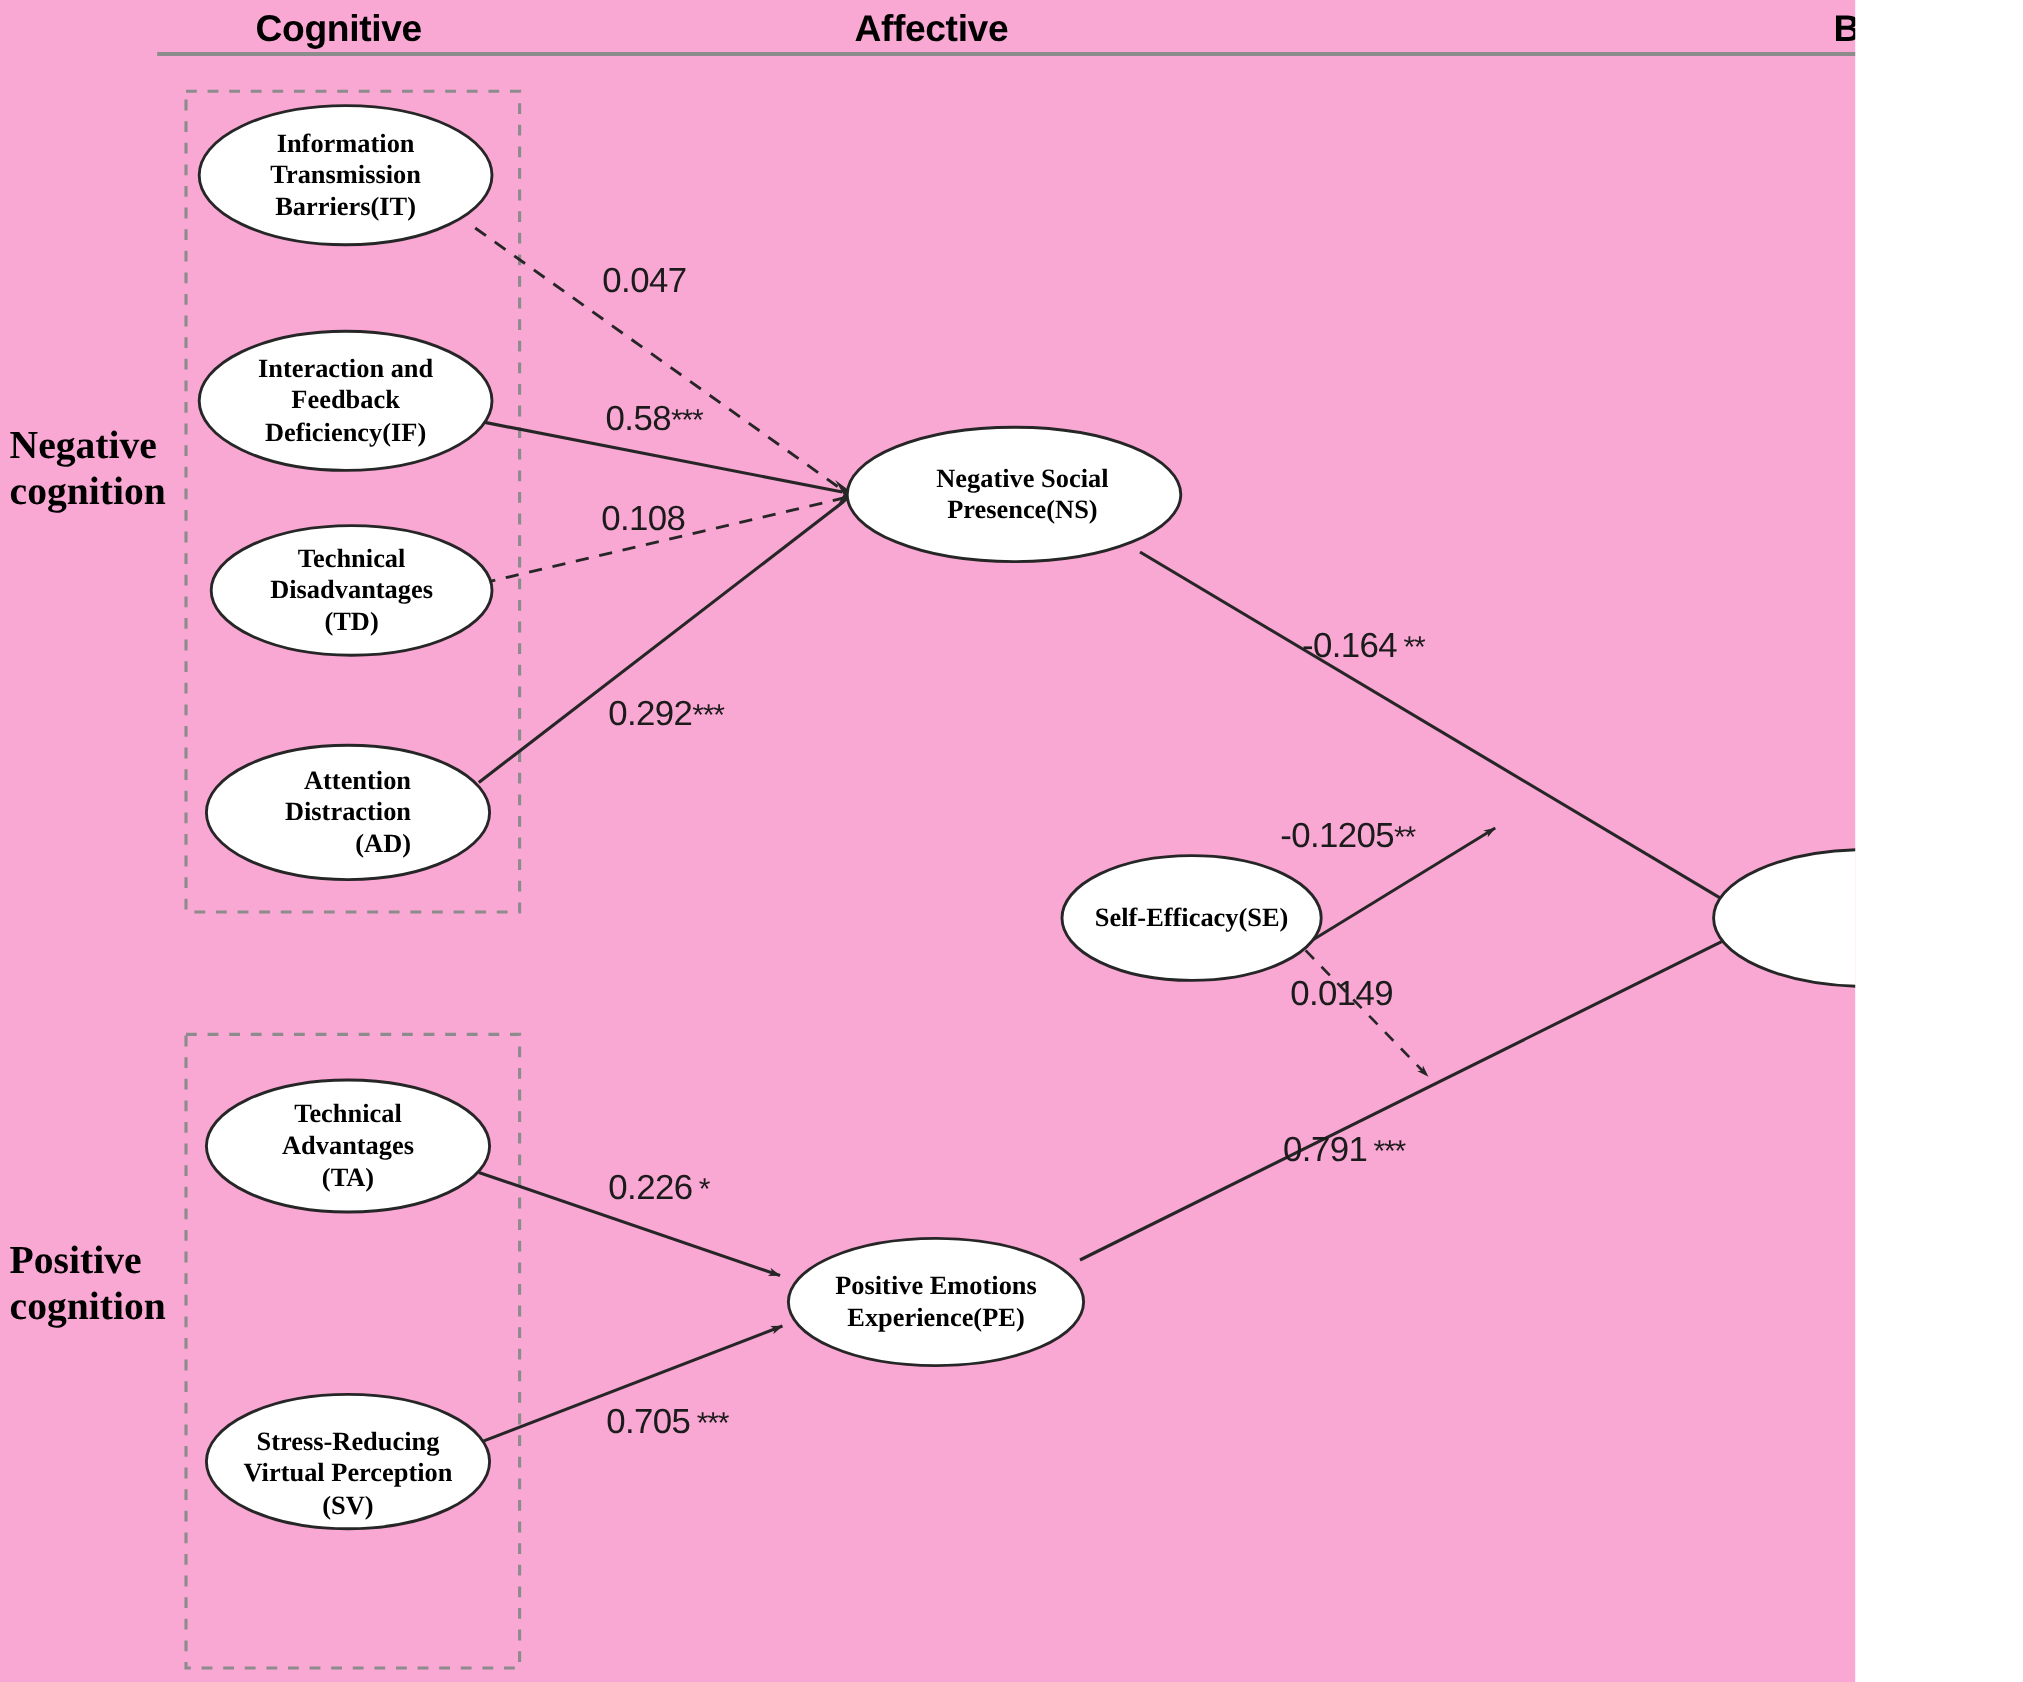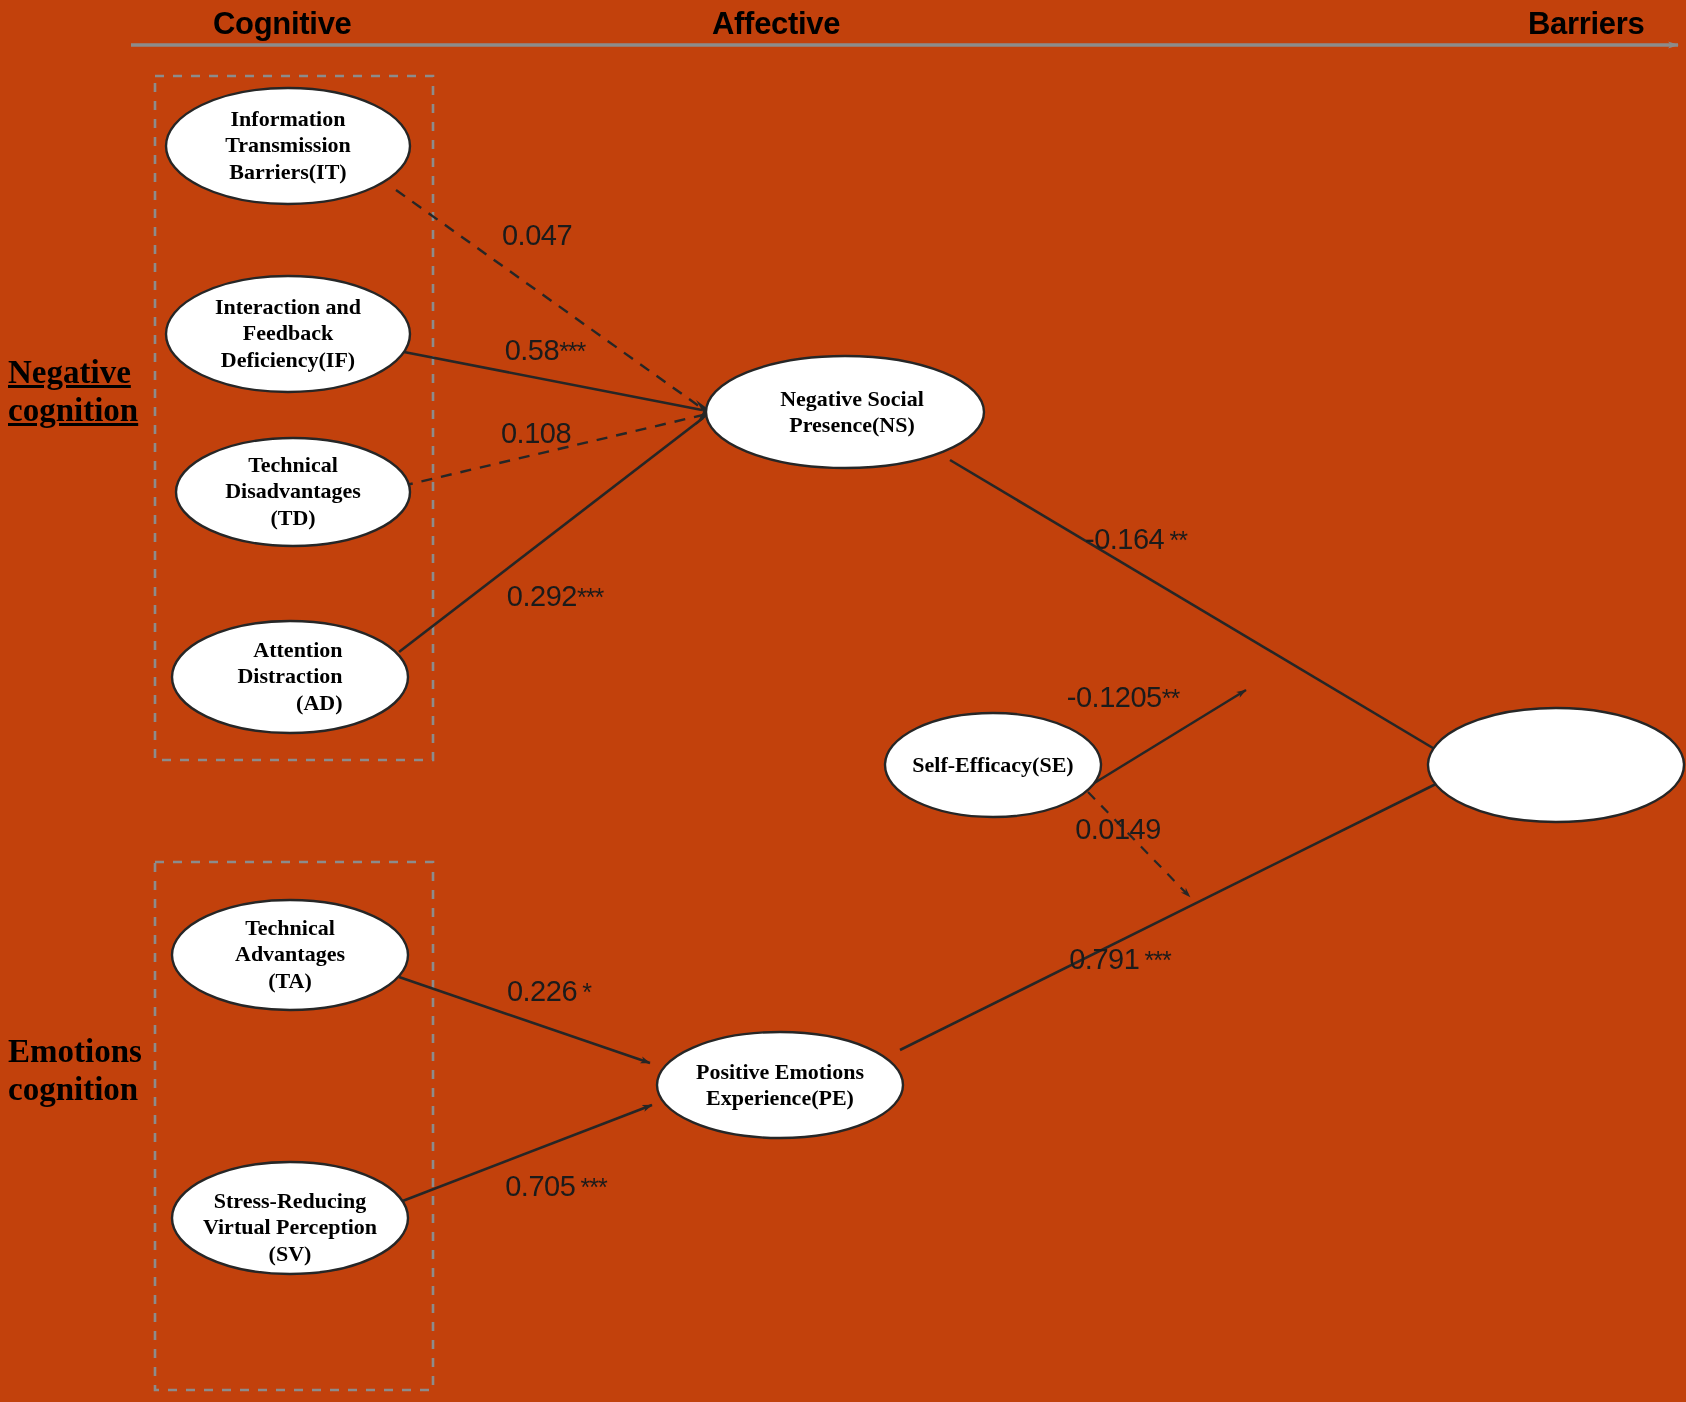--- a/index.html
+++ b/index.html
@@ -2,23 +2,23 @@
 <html><head>
 <meta charset="utf-8">
 <style>
   html, body {
     margin: 0;
     padding: 0;
     background: #ffffff;
   }
   #canvas {
     position: relative;
-    width: 1686px;
+    width: 1546px;
     height: 1402px;
-    background: #c2410c;
+    background: #f9a8d4;
     overflow: hidden;
     font-family: "Liberation Serif", serif;
   }
   svg.layer {
     position: absolute;
     top: 0;
     left: 0;
     width: 1686px;
     height: 1402px;
   }
@@ -117,23 +117,23 @@
     <ellipse cx="1556" cy="765" rx="128" ry="57" fill="#ffffff" stroke="#262626" stroke-width="2.4"></ellipse>
     <ellipse cx="290" cy="955" rx="118" ry="55" fill="#ffffff" stroke="#262626" stroke-width="2.4"></ellipse>
     <ellipse cx="290" cy="1218" rx="118" ry="56" fill="#ffffff" stroke="#262626" stroke-width="2.4"></ellipse>
     <ellipse cx="780" cy="1085" rx="123" ry="53" fill="#ffffff" stroke="#262626" stroke-width="2.4"></ellipse>
   </svg>
 
   <div class="stage-label" style="left:213px; top:6px;">Cognitive</div>
   <div class="stage-label" style="left:712px; top:6px;">Affective</div>
   <div class="stage-label" style="left:1528px; top:6px;">Barriers</div>
 
-  <div class="group-label" style="left:8px; top:353px;text-decoration:underline;">Negative
+  <div class="group-label" style="left:8px; top:353px;">Negative
 cognition</div>
-  <div class="group-label" style="left:8px; top:1032px;">Emotions
+  <div class="group-label" style="left:8px; top:1032px;">Positive
 cognition</div>
 
   <div class="node-label" style="left:288px; top:146px;">Information
 Transmission
 Barriers(IT)</div>
   <div class="node-label" style="left:288px; top:334px;">Interaction and
 Feedback
 Deficiency(IF)</div>
   <div class="node-label" style="left:293px; top:492px;">Technical
 Disadvantages

